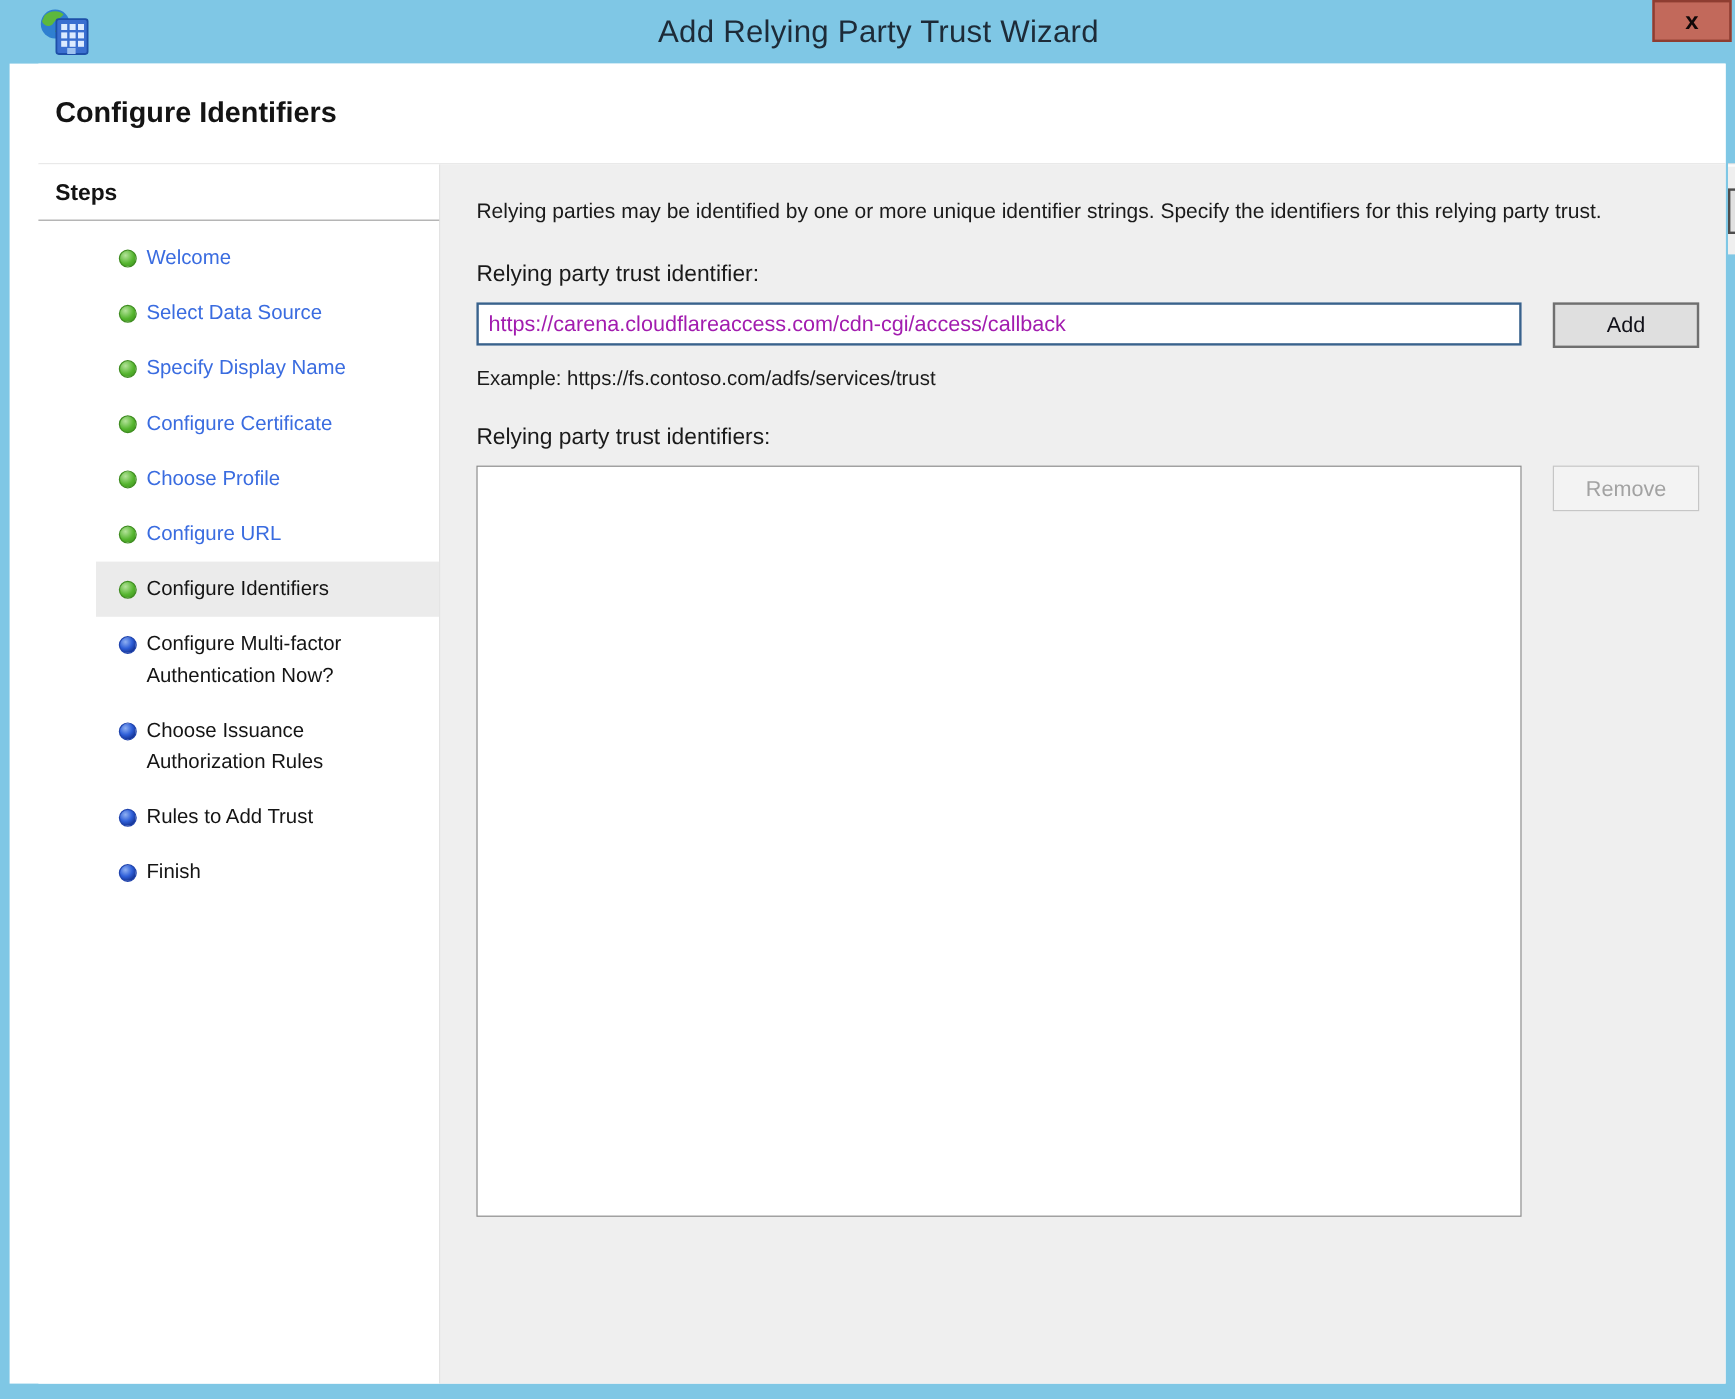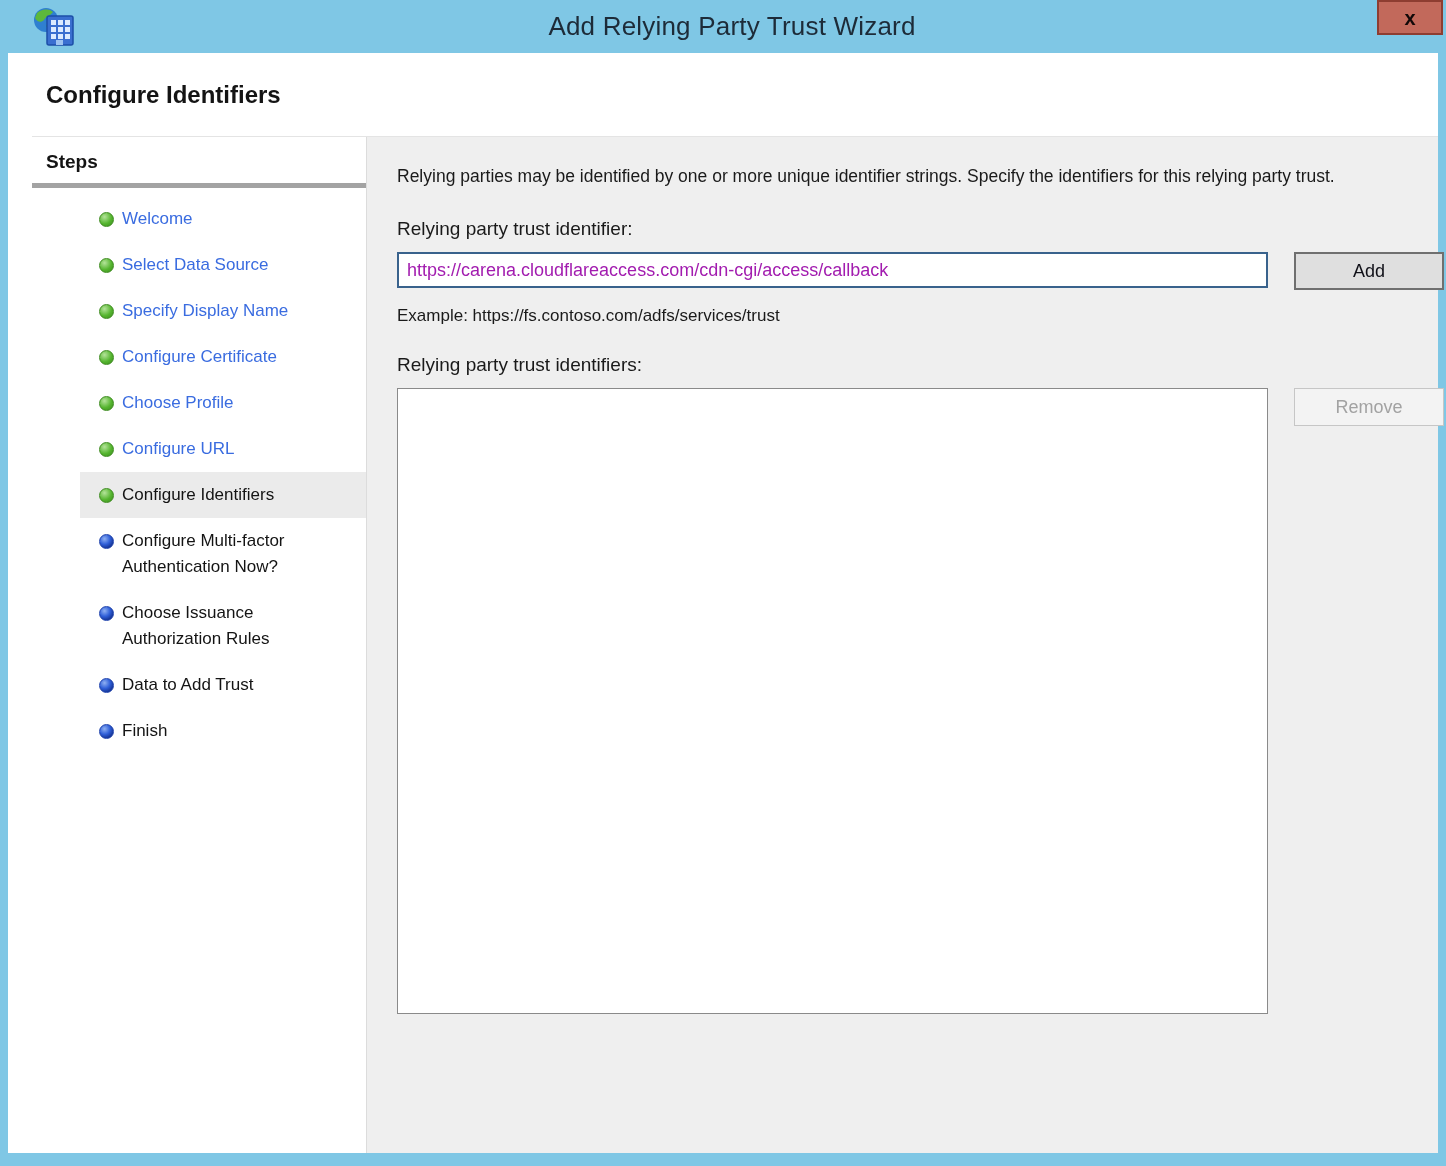--- a/index.html
+++ b/index.html
@@ -45,21 +45,21 @@
 
   .body-row { flex: 1; display: flex; min-height: 0; }
 
   
   .sidebar {
     width: 335px; background: #ffffff; border-right: 1px solid #dcdcdc;
     padding-top: 10px; position: relative;
   }
   .steps-heading {
     font-size: 19px; font-weight: bold; color: #141414;
-    padding: 4px 0 10px 14px; border-bottom: 5px solid #a3a3a3;
+    padding: 4px 0 10px 14px; border-bottom: 1px solid #a3a3a3;
   }
   ul.steps { list-style: none; margin-top: 8px; margin-left: 48px; }
   ul.steps li {
     position: relative; padding: 10px 14px 10px 42px;
     font-size: 17px; line-height: 26px; cursor: pointer;
   }
   ul.steps li::before {
     content: ""; position: absolute; left: 19px; top: 16px;
     width: 13px; height: 13px; border-radius: 50%;
   }
@@ -84,21 +84,21 @@
   .desc { font-size: 17.5px; line-height: 27px; max-width: 1030px; margin-bottom: 28px; }
   .field-label { display: block; font-size: 19px; margin-bottom: 12px; }
   .row { display: flex; align-items: flex-start; }
   .identifier-input {
     width: 871px; height: 36px; background: #ffffff;
     border: 2px solid #39628c; font-size: 18px; padding: 0 8px;
     font-family: "Liberation Sans", "DejaVu Sans", sans-serif; color: #a21caf;
     outline: none;
   }
   .side-btn {
-    margin-left: 26px; width: 150px; height: 38px;
+    margin-left: 26px; width: 122px; height: 38px;
     background: #dfdfdf; border: 2px solid #6f6f6f;
     font-size: 18px; color: #101018; cursor: pointer;
     font-family: "Liberation Sans", sans-serif;
   }
   .side-btn.disabled {
     background: #f3f3f3; border: 1px solid #c6c6c6; color: #a2a2a2; cursor: default;
   }
   .example { font-size: 17px; margin: 16px 0 28px 0; }
   .listbox {
     width: 871px; height: 626px; background: #ffffff; border: 1px solid #8a8a8a;
@@ -164,21 +164,21 @@
         <ul class="steps" id="steps-list">
             <li class="done"><span>Welcome</span></li>
             <li class="done"><span>Select Data Source</span></li>
             <li class="done"><span>Specify Display Name</span></li>
             <li class="done"><span>Configure Certificate</span></li>
             <li class="done"><span>Choose Profile</span></li>
             <li class="done"><span>Configure URL</span></li>
             <li class="current"><span>Configure Identifiers</span></li>
             <li class="upcoming"><span>Configure Multi-factor Authentication Now?</span></li>
             <li class="upcoming"><span>Choose Issuance Authorization Rules</span></li>
-            <li class="upcoming"><span>Data to Add Trust</span></li>
+            <li class="upcoming"><span>Rules to Add Trust</span></li>
             <li class="upcoming"><span>Finish</span></li>
           </ul>
       </aside>
 
       <section class="content">
         <div class="content-main">
           <p class="desc">Relying parties may be identified by one or more unique identifier strings. Specify the identifiers for this relying party trust.</p>
 
           <label class="field-label">Relying party trust identifier:</label>
           <div class="row">

